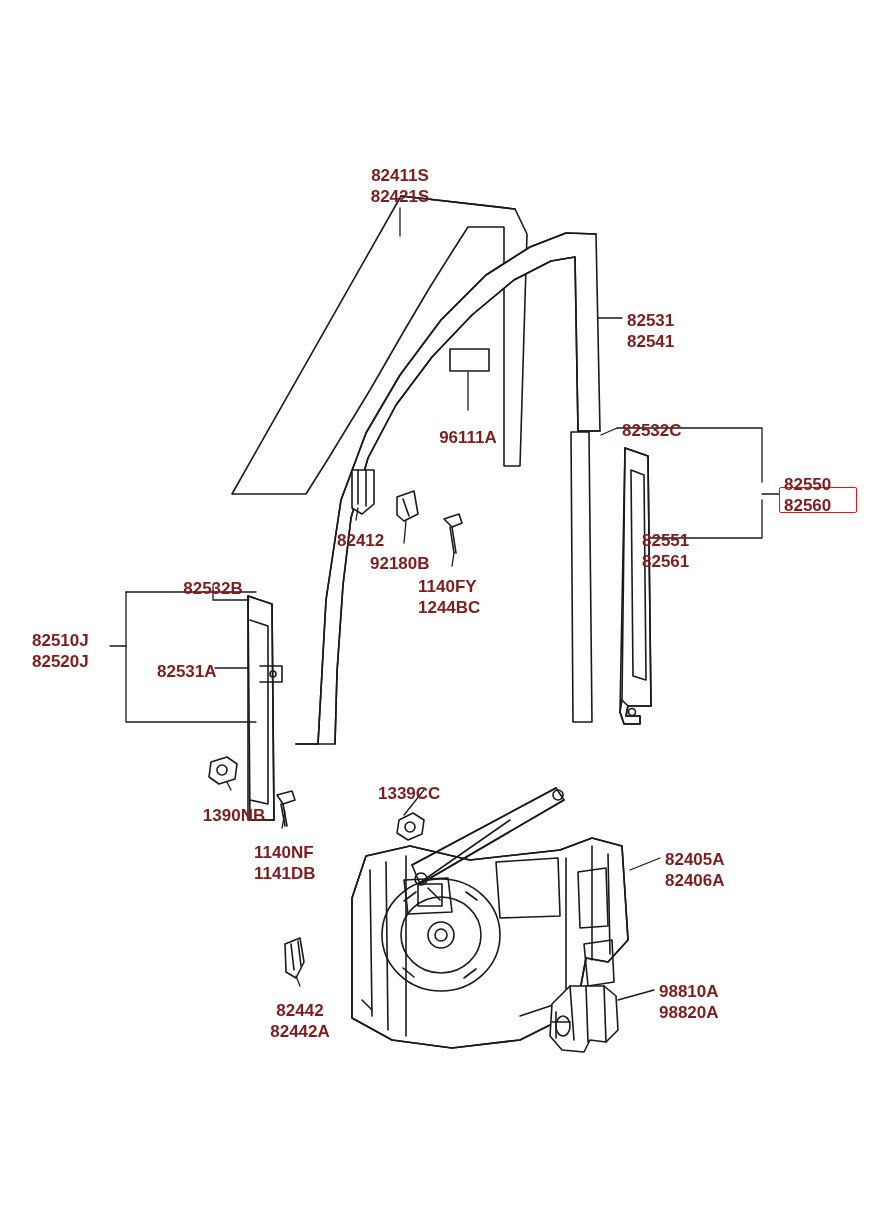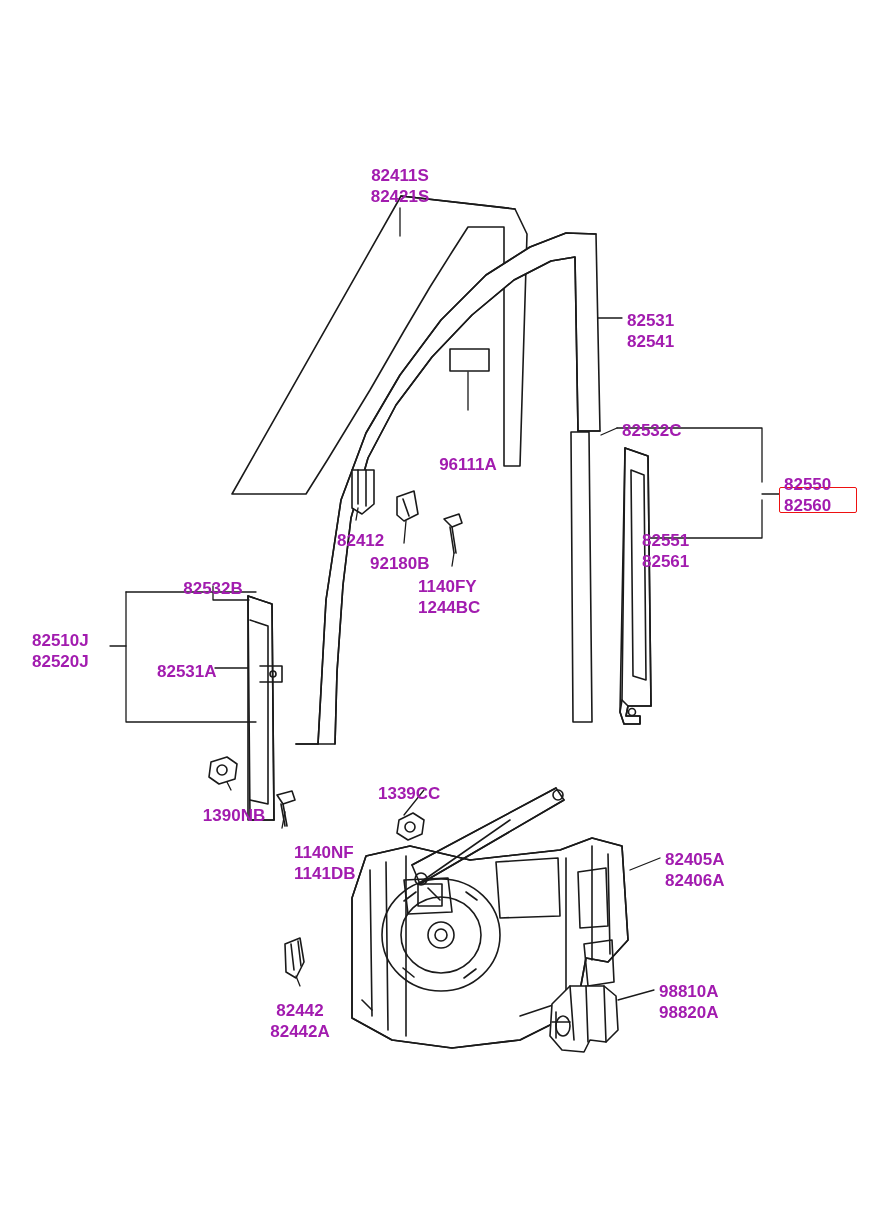--- a/index.html
+++ b/index.html
@@ -22,21 +22,21 @@
     left: 0;
     top: 0;
     width: 886px;
     height: 1211px;
   }
   .label {
     position: absolute;
     font-family: "Liberation Sans", sans-serif;
     font-size: 17px;
     font-weight: bold;
-    color: #a21caf;
+    color: #7f1d1d;
     white-space: pre;
     line-height: 21px;
     letter-spacing: 0px;
   }
   .label.center {
     text-align: center;
     transform: translateX(-50%);
   }
   .highlight-box {
     position: absolute;
@@ -215,36 +215,36 @@
       </g>
     </g>
   </svg>
 
   <div class="highlight-box" style="left:779px; top:487px; width:76px; height:24px;"></div>
 
   <div class="label center" style="left:400px; top:165px;">82411S
 82421S</div>
   <div class="label" style="left:627px; top:310px;text-align:center;">82531
 82541</div>
-  <div class="label center" style="left:468px; top:427px;margin-top:27px;">96111A</div>
+  <div class="label center" style="left:468px; top:427px;">96111A</div>
   <div class="label" style="left:622px; top:420px;">82532C</div>
   <div class="label" style="left:784px; top:474px;">82550
 82560</div>
   <div class="label" style="left:642px; top:530px;">82551
 82561</div>
   <div class="label" style="left:337px; top:530px;">82412</div>
   <div class="label" style="left:370px; top:553px;">92180B</div>
   <div class="label" style="left:418px; top:576px;">1140FY
 1244BC</div>
   <div class="label center" style="left:213px; top:578px;">82532B</div>
   <div class="label" style="left:32px; top:630px;">82510J
 82520J</div>
   <div class="label" style="left:157px; top:661px;">82531A</div>
   <div class="label center" style="left:234px; top:805px;">1390NB</div>
-  <div class="label" style="left:254px; top:842px;margin-left:40px;">1140NF
+  <div class="label" style="left:254px; top:842px;">1140NF
 1141DB</div>
   <div class="label" style="left:378px; top:776px;margin-top:7px;">1339CC</div>
   <div class="label" style="left:665px; top:849px;text-align:right;">82405A
 82406A</div>
   <div class="label" style="left:659px; top:981px;">98810A
 98820A</div>
   <div class="label center" style="left:300px; top:1000px;">82442
 82442A</div>
 
 </div>

